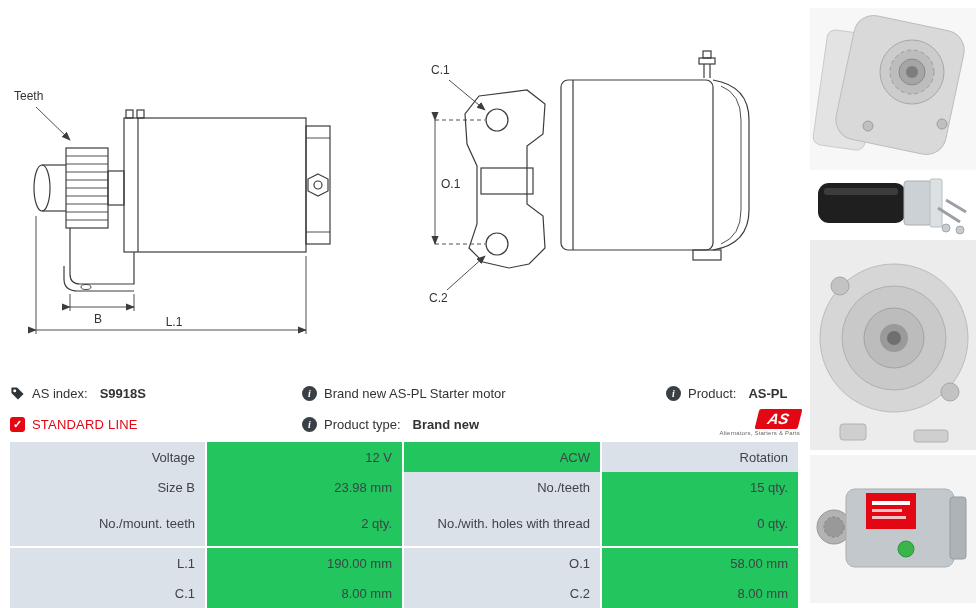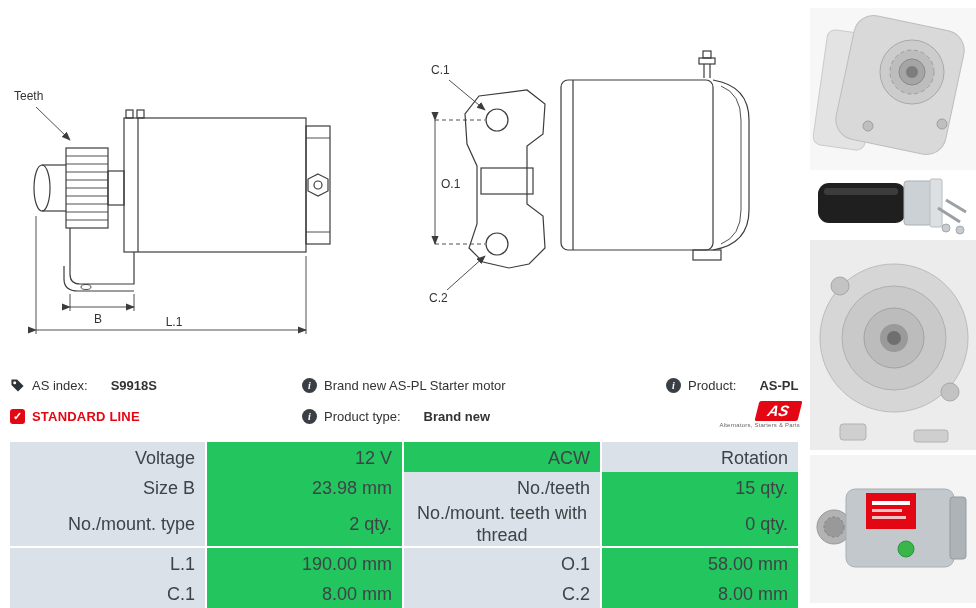--- a/index.html
+++ b/index.html
@@ -20,44 +20,44 @@
   
   .photos{position:absolute;left:810px;top:0;width:166px}
   .photo{position:absolute;left:0;width:166px;overflow:hidden}
   .photo svg{display:block}
   .p1{top:8px;height:162px}
   .p2{top:170px;height:66px}
   .p3{top:240px;height:210px}
   .p4{top:455px;height:148px}
 
   
-  .info{position:absolute;left:10px;top:374px;width:790px;height:64px;font-size:13px}
+  .info{position:absolute;left:10px;top:382px;width:790px;height:64px;font-size:13px}
   .info-col{position:absolute;top:0}
   .col1{left:0}
   .col2{left:292px}
   .col3{left:656px;width:134px}
   .info-row{display:flex;align-items:center;gap:7px;height:22px;margin-bottom:9px;white-space:nowrap}
-  .info-row b{margin-left:16px}
-  .std{color:var(--accent);font-weight:bold;letter-spacing:.2px}
+  .info-row b{margin-left:5px}
+  .std{color:var(--accent);font-weight:normal;letter-spacing:.2px}
   .icon{flex:0 0 auto;display:inline-flex;align-items:center;justify-content:center}
   .icon-info{width:15px;height:15px;border-radius:50%;background:#3a3f45;color:#fff;
     font-size:10px;font-weight:bold;font-style:italic;font-family:"Liberation Serif",serif}
   .icon-check{width:15px;height:15px;border-radius:3px;background:var(--accent);color:#fff;font-size:11px;font-weight:bold}
   .logo-row{justify-content:flex-end;margin-top:-2px}
   .as-logo{text-align:right}
   .as-logo-mark{display:inline-block;background:var(--accent);color:#fff;font-style:italic;font-weight:bold;
     font-size:15px;line-height:18px;padding:1px 11px;transform:skewX(-14deg);border-radius:2px}
   .as-logo-tagline{font-size:6px;color:#666;margin-top:1px;letter-spacing:.2px}
 
   
   .spec-table{position:absolute;left:10px;top:442px;width:788px;display:grid;
     grid-template-columns:195px 195px 196px 196px;grid-template-rows:28px 28px 44px 28px 28px;
     gap:2px;background:#fff}
   .cell{display:flex;align-items:center;justify-content:flex-end;text-align:center;
-    padding:16px 10px;font-size:18px;color:#3e4347;line-height:1.25}
+    padding:16px 10px;font-size:13px;color:#3e4347;line-height:1.25}
   .cell.lab{background:#dbe1e8}
   .cell.val{background:#22c55e}
 </style>
 </head>
 <body>
 
 <div class="page" style="--accent:#e30613">
 
   <div class="drawing d1">
     <svg width="352" height="266" viewBox="0 0 352 266">
@@ -284,27 +284,27 @@
         <span>23.98 mm</span>
       </div>
     <div class="cell lab">
         <span>No./teeth</span>
       </div>
     <div class="cell val">
         <span>15 qty.</span>
       </div>
 
     <div class="cell lab">
-        <span>No./mount. type</span>
+        <span>No./mount. teeth</span>
       </div>
     <div class="cell val">
         <span>2 qty.</span>
       </div>
     <div class="cell lab">
-        <span>No./mount. teeth with thread</span>
+        <span>No./with. holes with thread</span>
       </div>
     <div class="cell val">
         <span>0 qty.</span>
       </div>
 
     <div class="cell lab">
         <span>L.1</span>
       </div>
     <div class="cell val">
         <span>190.00 mm</span>

